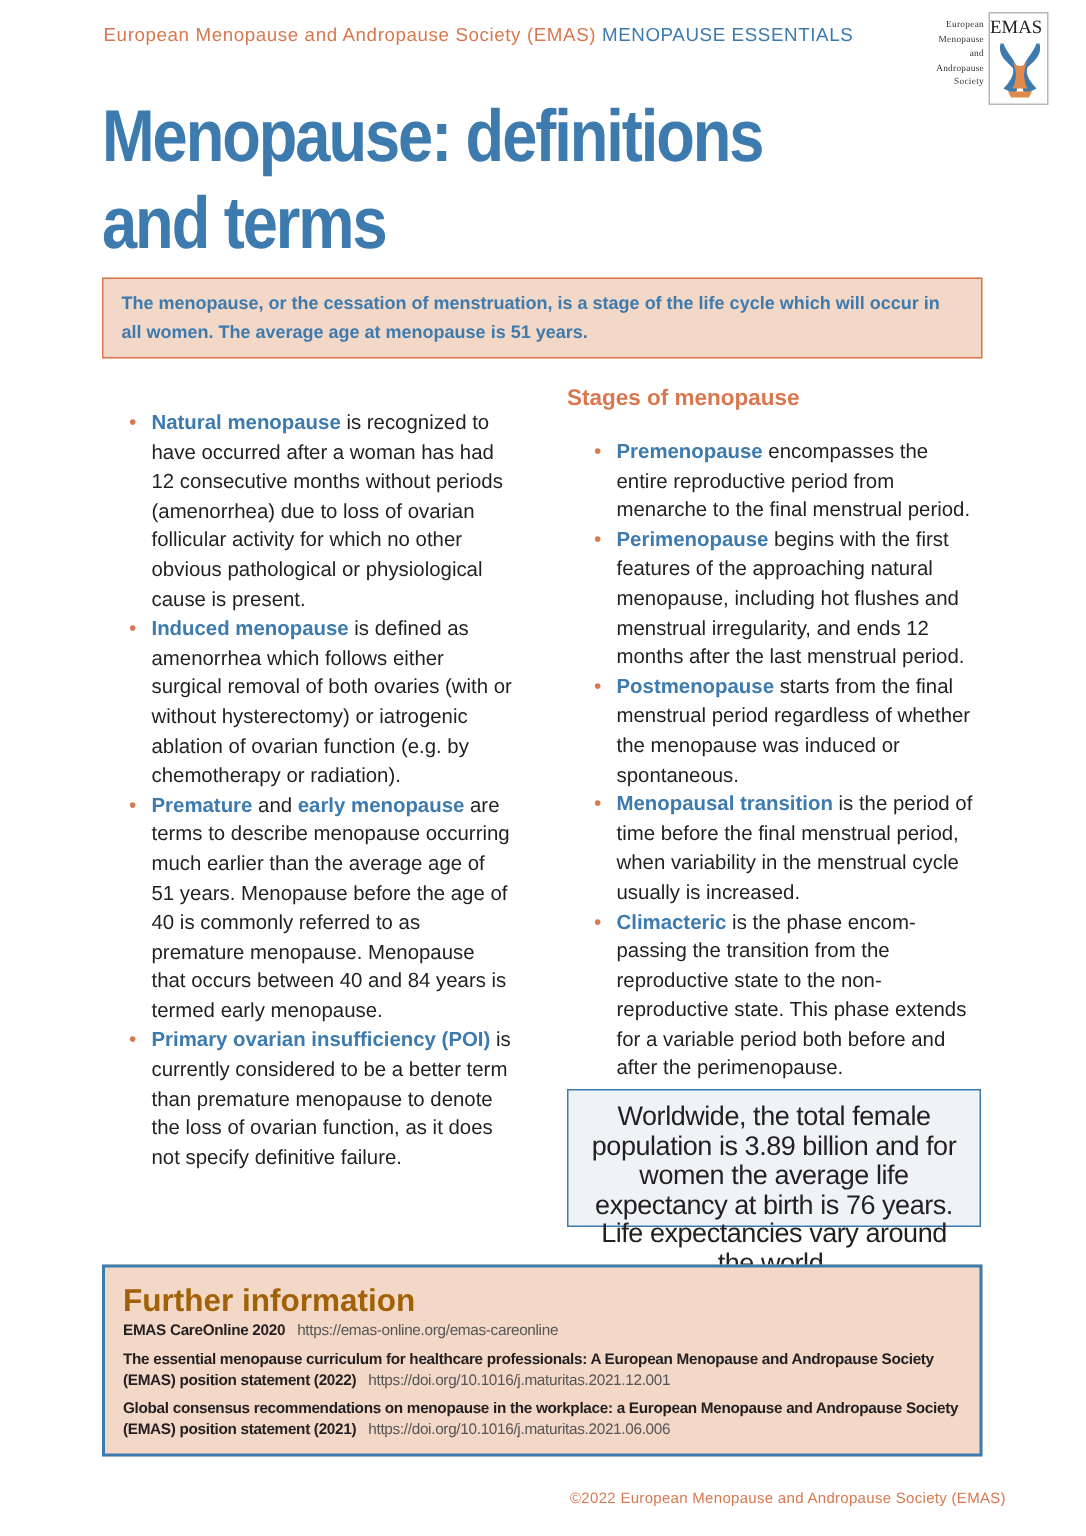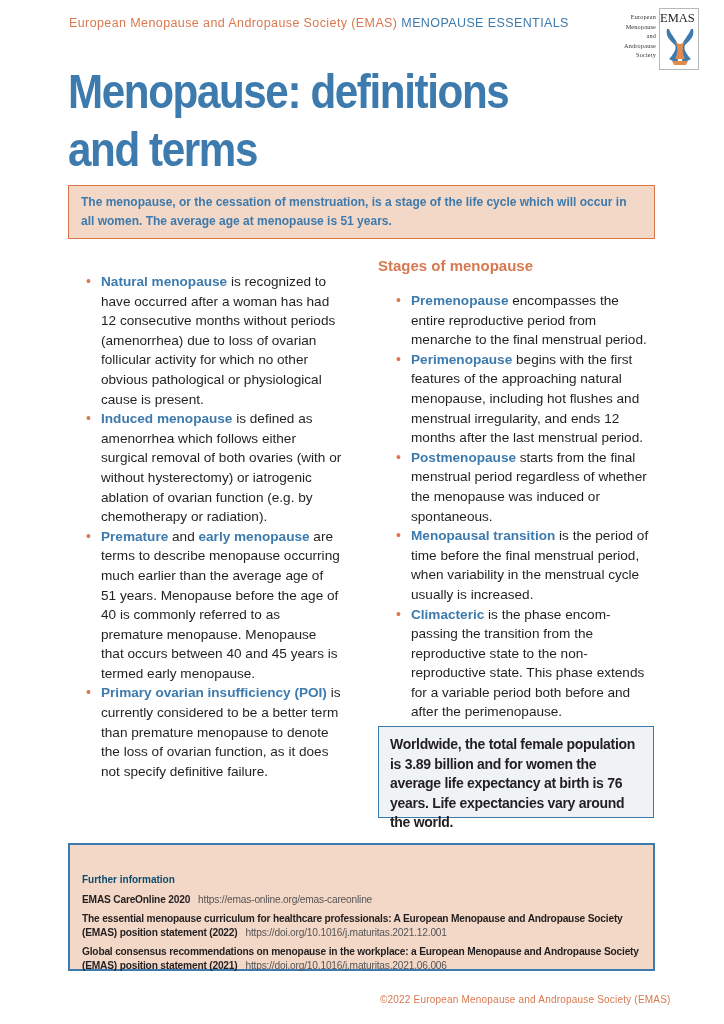--- a/index.html
+++ b/index.html
@@ -15,23 +15,23 @@
     h1 { position:absolute; top:62px; left:68px; margin:0; font-size:49px; line-height:58px; font-weight:bold; color:#3d7aad; letter-spacing:-1.6px; width:600px; transform:scaleX(0.86); transform-origin:left top; }
     .intro { position:absolute; top:185px; left:68px; width:587px; height:54px; box-sizing:border-box; background:#f3d8c8; border:1.5px solid #d9784f; padding:7px 12px; color:#3d7aad; font-weight:bold; font-size:12px; line-height:19px; }
     .col { position:absolute; top:256px; width:290px; }
     .col.left { left:68px; }
     .col.right { left:378px; }
     .col h2 { margin:0 0 1px 0; font-size:15px; line-height:19px; color:#d9784f; font-weight:bold; }
     .col ul { list-style:none; margin:16px; padding:0; }
     .col li { position:relative; padding-left:17px; font-size:13.6px; line-height:19.6px; color:#231f20; }
     .col li::before { content:"•"; position:absolute; left:2px; top:0; color:#d9784f; font-size:14px; }
     .col li .term { color:#3d7aad; font-weight:bold; }
-    .stat { position:absolute; top:726px; left:378px; width:276px; height:92px; box-sizing:border-box; border:1.5px solid #3d7aad; background:#f0f3f6; padding:8px 11px; font-size:14px; line-height:19.5px; font-weight:bold; color:#231f20; letter-spacing:-0.3px; }
+    .stat { position:absolute; top:726px; left:378px; width:276px; height:92px; box-sizing:border-box; border:1.5px solid #3d7aad; background:#f0f3f6; padding:8px 11px; font-size:18px; line-height:19.5px; font-weight:normal; color:#231f20; letter-spacing:-0.3px;text-align:center; }
     .further { position:absolute; top:843px; left:68px; width:587px; height:128px; box-sizing:border-box; background:#f3d8c8; border:2px solid #3d7aad; padding:9px 12px; }
-    .further h3 { margin:16px 0 4px 0; color:#0c4a6e; font-size:10px; line-height:19px; font-weight:bold; }
+    .further h3 { margin:4px 0 4px 0; color:#a16207; font-size:21px; line-height:19px; font-weight:bold; }
     .further .ref { font-size:10.2px; line-height:14px; margin-bottom:5px; color:#231f20; letter-spacing:-0.2px; }
     .further .ref b { font-weight:bold; }
     .further .ref .url { color:#555; font-weight:normal; margin-left:8px; }
     .footer { position:absolute; top:994px; left:380px; font-size:10px; color:#d9784f; letter-spacing:0.2px; white-space:nowrap; }
   </style>
 </head>
 <body>
 
 <div class="topbar">
   <span class="org">European Menopause and Andropause Society (EMAS)</span>
@@ -58,21 +58,21 @@
 </div>
 
 <h1>Menopause: definitions and terms</h1>
 
 <div class="intro">The menopause, or the cessation of menstruation, is a stage of the life cycle which will occur in all women. The average age at menopause is 51 years.</div>
 
 <div class="col left">
   <ul>
     <li><span class="term">Natural menopause</span><span> is recognized to have occurred after a woman has had 12 consecutive months without periods (amenorrhea) due to loss of ovarian follicular activity for which no other obvious pathological or physio­logical cause is present.</span></li>
     <li><span class="term">Induced menopause</span><span> is defined as amenorrhea which follows either surgical removal of both ovaries (with or without hysterectomy) or iatrogenic ablation of ovarian function (e.g. by chemotherapy or radiation).</span></li>
-    <li><span class="term">Premature</span><span> and </span><span class="term">early menopause</span><span> are terms to describe menopause occurring much earlier than the average age of 51 years. Menopause before the age of 40 is commonly referred to as premature menopause. Menopause that occurs between 40 and 45 years is termed early menopause.</span></li>
+    <li><span class="term">Premature</span><span> and </span><span class="term">early menopause</span><span> are terms to describe menopause occurring much earlier than the average age of 51 years. Menopause before the age of 40 is commonly referred to as premature menopause. Menopause that occurs between 40 and 84 years is termed early menopause.</span></li>
     <li><span class="term">Primary ovarian insufficiency (POI)</span><span> is currently considered to be a better term than premature menopause to denote the loss of ovarian function, as it does not specify definitive failure.</span></li>
   </ul>
 </div>
 
 <div class="col right">
   <h2>Stages of menopause</h2>
   <ul>
     <li><span class="term">Premenopause</span><span> encompasses the entire reproductive period from menarche to the final menstrual period.</span></li>
     <li><span class="term">Perimenopause</span><span> begins with the first features of the approaching natural menopause, including hot flushes and menstrual irregularity, and ends 12 months after the last menstrual period.</span></li>
     <li><span class="term">Postmenopause</span><span> starts from the final menstrual period regardless of whether the menopause was induced or spontaneous.</span></li>

